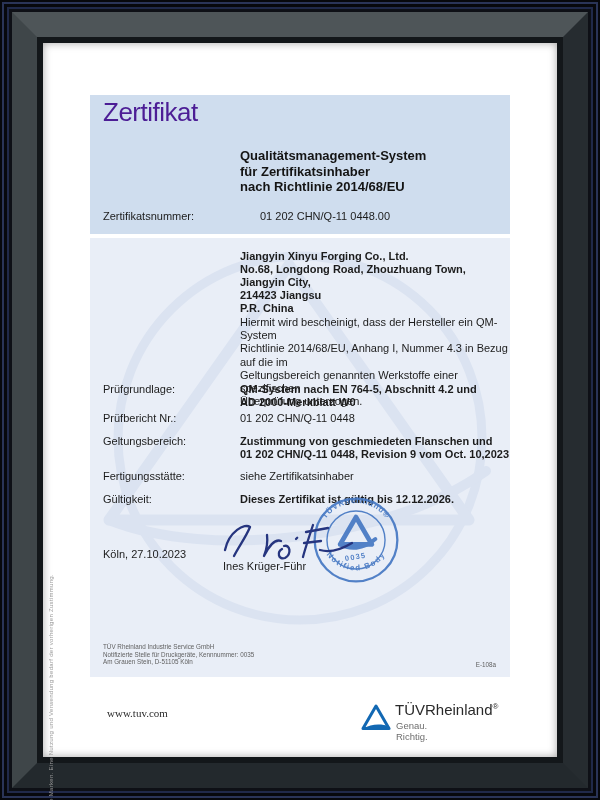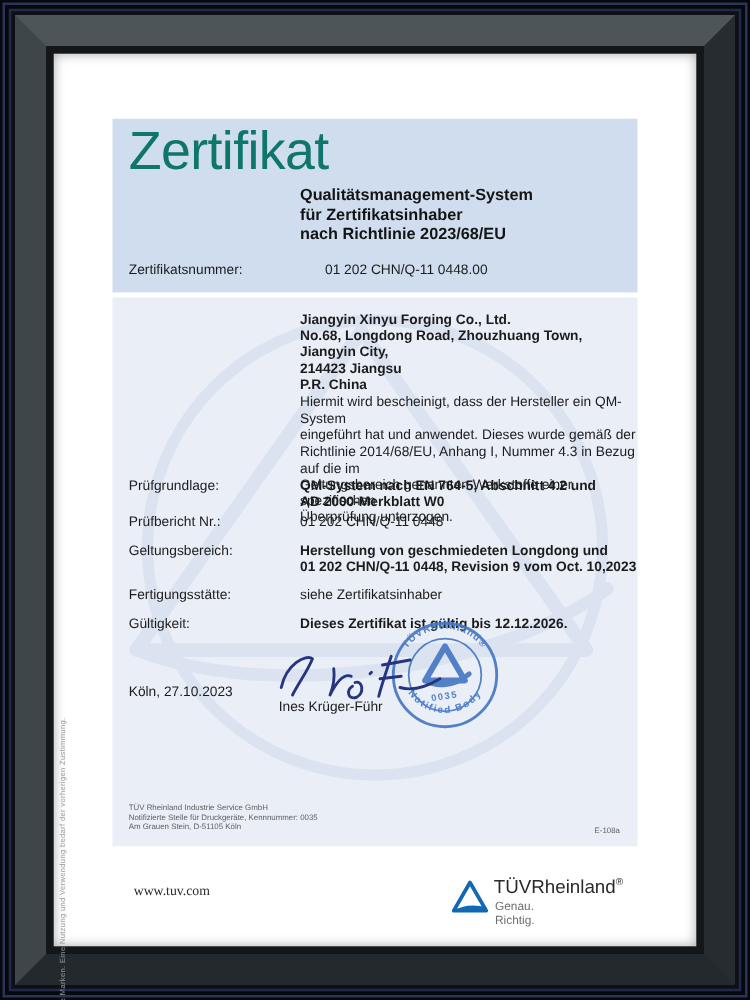--- a/index.html
+++ b/index.html
@@ -16,21 +16,21 @@
   .lip{position:absolute;inset:37px;border:6px solid #13171a;}
 
   
   .paper{position:absolute;inset:43px;background:#ffffff;box-shadow:inset 0 0 9px rgba(0,0,0,.35);}
 
   .vtext{position:absolute;left:5px;top:50%;transform:translateY(-50%);
          writing-mode:vertical-rl;text-orientation:mixed;transform-origin:center;
          rotate:180deg;font-size:6px;color:#999;letter-spacing:.3px;white-space:nowrap;}
 
   .header-box{position:absolute;left:47px;top:52px;width:420px;height:139px;background:#cfddee;}
-  .cert-title{position:absolute;left:13px;top:2px;font-size:43px;letter-spacing:-.5px;color:#0f766e;}
+  .cert-title{position:absolute;left:13px;top:2px;font-size:26px;letter-spacing:-.5px;color:#4c1d95;}
   .subtitle{position:absolute;left:150px;top:53px;font-size:13px;font-weight:bold;line-height:15.5px;color:#141414;}
   .certnr-label{position:absolute;left:13px;top:115px;font-size:11px;color:#1c1c1c;}
   .certnr-value{position:absolute;left:150px;top:115px;font-size:11px;color:#1c1c1c;padding-left:20px;}
 
   .body-box{position:absolute;left:47px;top:195px;width:420px;height:439px;background:#e9eef7;overflow:hidden;}
   .wm{position:absolute;left:0;top:0;}
 
   .lbl,.val{position:absolute;font-size:11px;line-height:13px;color:#1c1c1c;}
   .b{font-weight:bold;}
   .stmt{position:absolute;left:150px;top:78px;font-size:11px;line-height:13.2px;color:#1c1c1c;}
@@ -63,21 +63,21 @@
 
     <div class="paper">
 
       <div class="vtext">® TÜV, TUEV und TUV sind eingetragene Marken. Eine Nutzung und Verwendung bedarf der vorherigen Zustimmung.</div>
 
       <div class="header-box">
         <div class="cert-title">Zertifikat</div>
         <div class="subtitle">
           <div>Qualitätsmanagement-System</div>
           <div>für Zertifikatsinhaber</div>
-          <div>nach Richtlinie 2023/68/EU</div>
+          <div>nach Richtlinie 2014/68/EU</div>
         </div>
         <div class="certnr-label">Zertifikatsnummer:</div>
         <div class="certnr-value">01 202 CHN/Q-11 0448.00</div>
       </div>
 
       <div class="body-box">
 
         <svg class="wm" width="420" height="439" viewBox="0 0 420 439">
           <g fill="none" stroke="#dbe3f1">
             <circle cx="210" cy="200" r="182" stroke-width="9"></circle>
@@ -89,38 +89,37 @@
         <div class="val b" style="left:150px;top:12px">
           <div>Jiangyin Xinyu Forging Co., Ltd.</div>
           <div>No.68, Longdong Road, Zhouzhuang Town,</div>
           <div>Jiangyin City,</div>
           <div>214423 Jiangsu</div>
           <div>P.R. China</div>
         </div>
 
         <div class="stmt">
           <div>Hiermit wird bescheinigt, dass der Hersteller ein QM-System</div>
-          <div>eingeführt hat und anwendet. Dieses wurde gemäß der</div>
           <div>Richtlinie 2014/68/EU, Anhang I, Nummer 4.3 in Bezug auf die im</div>
           <div>Geltungsbereich genannten Werkstoffe einer spezifischen</div>
           <div>Überprüfung unterzogen.</div>
         </div>
 
         <div class="lbl" style="left:13px;top:145px">Prüfgrundlage:</div>
         <div class="val b" style="left:150px;top:145px">
           <div>QM-System nach EN 764-5, Abschnitt 4.2 und</div>
           <div>AD 2000-Merkblatt W0</div>
         </div>
 
         <div class="lbl" style="left:13px;top:174px">Prüfbericht Nr.:</div>
         <div class="val" style="left:150px;top:174px">01 202 CHN/Q-11 0448</div>
 
         <div class="lbl" style="left:13px;top:197px">Geltungsbereich:</div>
         <div class="val b" style="left:150px;top:197px">
-          <div>Herstellung von geschmiedeten Longdong und</div>
+          <div>Zustimmung von geschmiedeten Flanschen und</div>
           <div>01 202 CHN/Q-11 0448, Revision 9 vom Oct. 10,2023</div>
         </div>
 
         <div class="lbl" style="left:13px;top:232px">Fertigungsstätte:</div>
         <div class="val" style="left:150px;top:232px">siehe Zertifikatsinhaber</div>
 
         <div class="lbl" style="left:13px;top:255px">Gültigkeit:</div>
         <div class="val b" style="left:150px;top:255px">Dieses Zertifikat ist gültig bis 12.12.2026.</div>
 
         <div class="ort">Köln, 27.10.2023</div>

